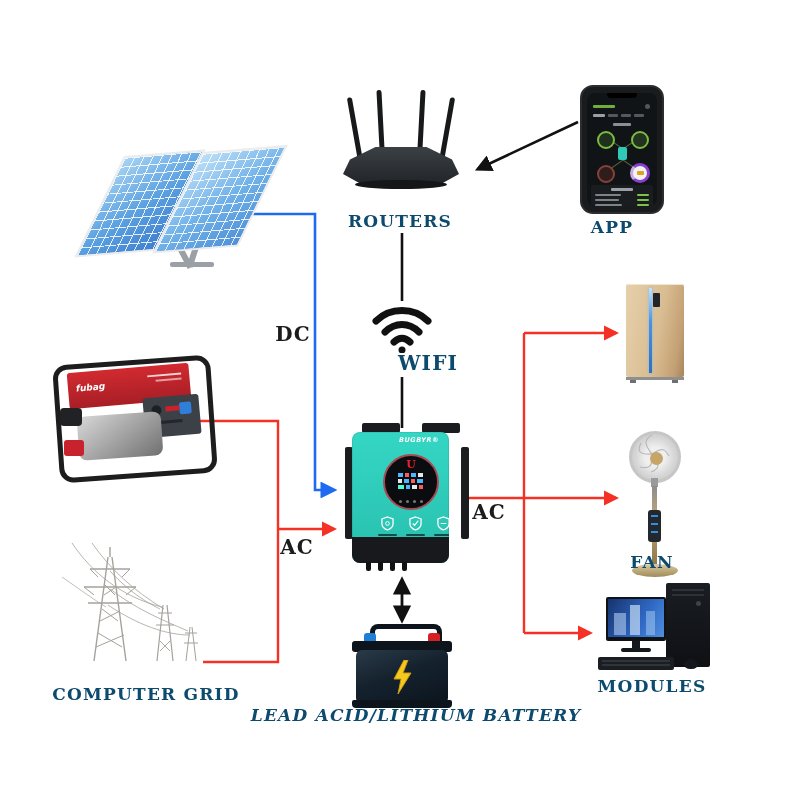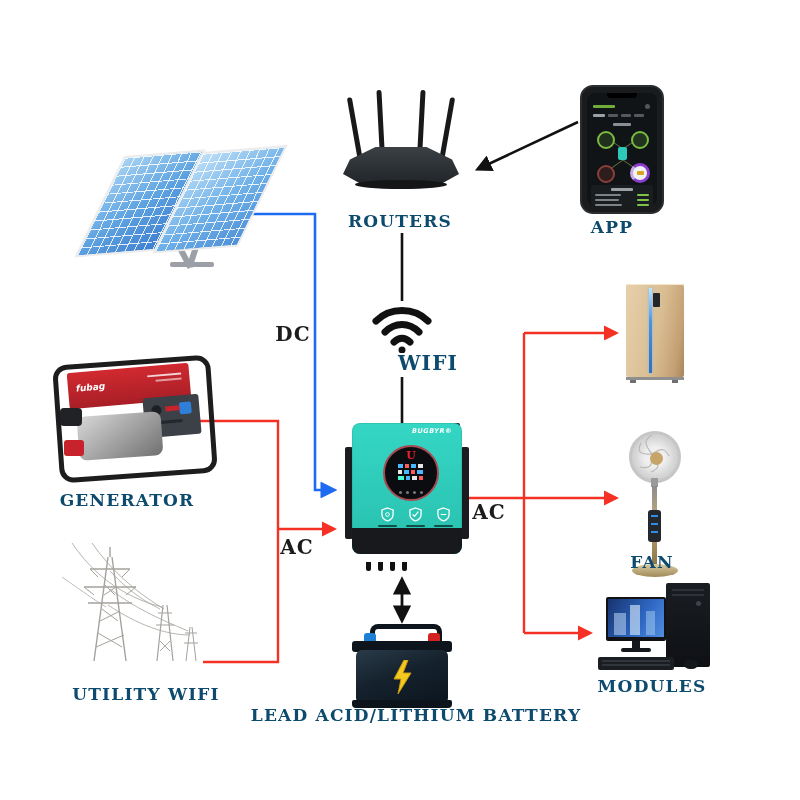--- a/index.html
+++ b/index.html
@@ -30,21 +30,21 @@
   
   .phone{position:absolute;background:#191b1d;border:2px solid #2b2e31;border-radius:13px;}
   .phone-screen{position:absolute;left:5px;top:6px;width:70px;height:113px;background:#111417;
                 border-radius:8px;overflow:hidden;}
   .notch{position:absolute;left:20px;top:0;width:30px;height:5px;background:#000;border-radius:0 0 4px 4px;}
   .bar{position:absolute;border-radius:1px;}
   .app-circle{position:absolute;width:14px;height:14px;border-radius:50%;}
   .diag-line{position:absolute;height:1px;background:#5c6b3c;}
 
   
-  .inv-body{position:absolute;left:7px;top:0;width:110px;height:131px;border-radius:8px;
+  .inv-body{position:absolute;left:7px;top:9px;width:97px;height:131px;border-radius:8px;
             background:linear-gradient(#35d6c4,#28bfae);overflow:hidden;box-shadow:inset 0 0 0 1px rgba(0,0,0,.08);}
   .inv-band{position:absolute;left:0;bottom:0;width:100%;height:26px;background:#17191c;}
   .inv-tab{position:absolute;width:38px;height:10px;background:#1a1c1f;border-radius:2px;}
   .inv-side{position:absolute;width:8px;height:92px;background:#1a1c1f;border-radius:2px;}
   .inv-display{position:absolute;left:31px;top:22px;width:52px;height:52px;border-radius:50%;
                background:#0b0c10;border:2px solid #a84a52;}
   .inv-brand{position:absolute;top:4px;right:10px;color:#fff;font-style:italic;font-weight:bold;
              font-size:6.5px;letter-spacing:.5px;font-family:"DejaVu Sans",sans-serif;}
   .inv-logo{position:absolute;top:2px;width:100%;text-align:center;color:#e8212b;font-weight:bold;
             font-size:11px;font-family:"DejaVu Serif",serif;}
@@ -253,50 +253,49 @@
     <div class="gen-panel" style="left:92px;top:44px;width:56px;height:40px;">
       <span style="position:absolute;right:8px;top:7px;width:12px;height:12px;background:#2f7fd9;border-radius:2px;"></span>
       <span style="position:absolute;left:8px;top:8px;width:10px;height:10px;background:#1d2023;border-radius:50%;"></span>
       <span style="position:absolute;left:22px;top:10px;width:14px;height:5px;background:#c8232c;"></span>
       <span style="position:absolute;left:8px;top:24px;width:30px;height:3px;background:#23262a;"></span>
     </div>
     <div class="gen-engine" style="left:26px;top:62px;width:84px;height:44px;transform:rotate(-4deg);"></div>
     <div style="position:absolute;left:12px;top:88px;width:20px;height:16px;background:#c8232c;border-radius:3px;"></div>
     <div style="position:absolute;left:8px;top:56px;width:22px;height:18px;background:#202225;border-radius:4px;"></div>
   </div>
-  <div class="lbl" style="left:127px;top:490px;">GENERATOR</div>
 
   <svg class="abs" style="left:62px;top:543px;" width="150" height="125" viewBox="0 0 150 125" fill="none" stroke="#a5a29c" stroke-width="1.4">
     <path d="M32 118 L46 14 M64 118 L50 14 M48 14 L48 4"></path>
     <path d="M34 104 L62 92 M36 90 L60 104 M38 78 L58 68 M40 66 L56 78 M42 52 L54 44 M43 42 L53 52" stroke-width="1"></path>
     <path d="M28 26 H68 M22 44 H74 M26 60 H70"></path>
     <path d="M28 26 L36 34 M68 26 L60 34 M22 44 L32 52 M74 44 L64 52" stroke-width="1"></path>
     <path d="M95 118 L101 62 M111 118 L105 62 M96 70 H110 M94 82 H112" stroke-width="1.2"></path>
     <path d="M98 108 L108 98 M98 98 L108 108" stroke-width=".9"></path>
     <path d="M124 118 L128 84 M134 118 L130 84 M123 90 H135 M122 100 H136" stroke-width="1"></path>
     <path d="M10 0 C30 30 60 54 100 64" stroke-width="1" opacity=".8"></path>
     <path d="M30 0 C48 26 72 48 102 66" stroke-width="1" opacity=".8"></path>
     <path d="M48 28 C70 52 90 62 98 66 M48 46 C74 66 98 76 126 88 M46 62 C76 82 104 92 128 92" stroke-width="1" opacity=".8"></path>
     <path d="M0 34 C20 48 34 58 44 64" stroke-width="1" opacity=".7"></path>
   </svg>
-  <div class="lbl" style="left:146px;top:684px;">UTILITY WIFI</div>
+  <div class="lbl" style="left:146px;top:684px;">COMPUTER GRID</div>
 
   <div class="abs" style="left:352px;top:624px;width:100px;height:84px;">
     <div class="bat-handle"></div>
     <div class="term" style="left:12px;background:#1f7fd4;"></div>
     <div class="term" style="left:76px;background:#d42222;"></div>
     <div class="bat-lip" style="left:0;top:17px;width:100px;height:11px;"></div>
     <div class="bat-body">
       <svg style="position:absolute;left:34px;top:10px;" width="24" height="34" viewBox="0 0 24 34">
         <path d="M14 0 L4 19 H11 L8 34 L21 13 H13 L18 0 Z" fill="#f4c81e" stroke="#c79a10" stroke-width="1"></path>
       </svg>
     </div>
     <div class="bat-lip" style="left:0;top:76px;width:100px;height:8px;border-radius:2px 2px 4px 4px;"></div>
   </div>
-  <div class="lbl" style="left:416px;top:705px;">LEAD ACID/LITHIUM BATTERY</div>
+  <div class="lbl" style="left:416px;top:705px;font-style:italic;">LEAD ACID/LITHIUM BATTERY</div>
 
   <div class="abs" style="left:626px;top:282px;width:62px;height:102px;">
     <div class="fridge-body">
       <div class="fridge-strip"></div>
       <div style="position:absolute;left:27px;top:9px;width:7px;height:14px;background:#22262b;border-radius:1px;"></div>
     </div>
     <div style="position:absolute;left:0;top:95px;width:58px;height:3px;background:#8f8f8f;"></div>
     <div style="position:absolute;left:4px;top:98px;width:6px;height:3px;background:#6f6f6f;"></div>
     <div style="position:absolute;left:46px;top:98px;width:6px;height:3px;background:#6f6f6f;"></div>
   </div>

